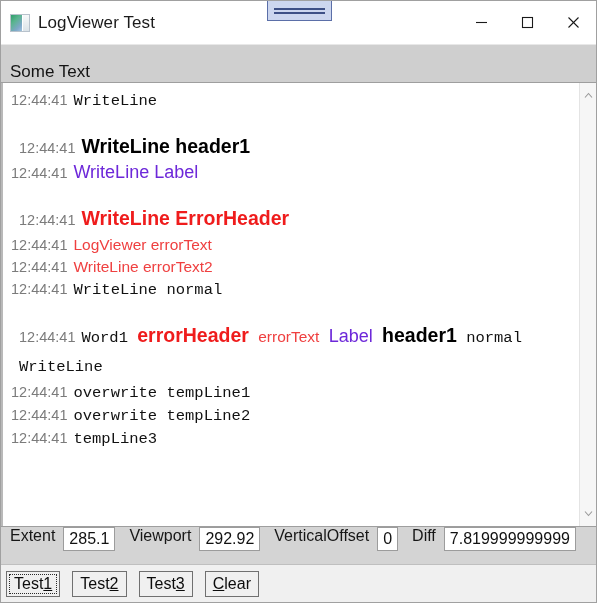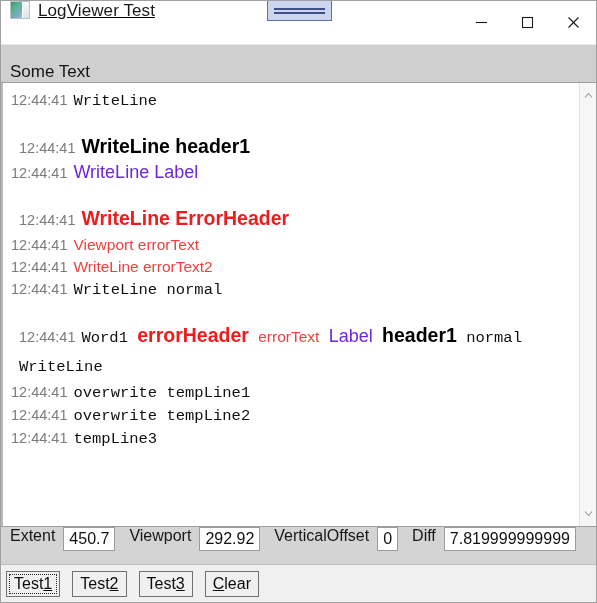--- a/index.html
+++ b/index.html
@@ -28,22 +28,22 @@
     overflow: hidden;
   }
 
   
   .titlebar {
     position: relative;
     height: 43px;
     min-height: 43px;
     background: #ffffff;
     display: flex;
+    align-items: center;
     border-bottom: 1px solid #e8e8e8;
-    text-decoration: underline;
   }
   .app-icon {
     width: 20px;
     height: 18px;
     margin-left: 9px;
     margin-right: 8px;
     border: 1px solid #b8c2cc;
     background: #e9eef2;
     display: flex;
     box-sizing: border-box;
@@ -310,21 +310,21 @@
   <div class="subheader">
     <span class="subheader-label">Some Text</span>
   </div>
 
   <div class="log-area">
     <div class="log-scroll" id="log-scroll">
         <div class="log-line"><span class="ts">12:44:41</span><span class="seg normal">WriteLine</span></div>
         <div class="log-line spaced header-line"><span class="ts">12:44:41</span><span class="seg header">WriteLine header1</span></div>
         <div class="log-line"><span class="ts">12:44:41</span><span class="seg label">WriteLine Label</span></div>
         <div class="log-line spaced header-line"><span class="ts">12:44:41</span><span class="seg errorheader">WriteLine ErrorHeader</span></div>
-        <div class="log-line"><span class="ts">12:44:41</span><span class="seg errortext">Viewport errorText</span></div>
+        <div class="log-line"><span class="ts">12:44:41</span><span class="seg errortext">LogViewer errorText</span></div>
         <div class="log-line"><span class="ts">12:44:41</span><span class="seg errortext">WriteLine errorText2</span></div>
         <div class="log-line"><span class="ts">12:44:41</span><span class="seg normal">WriteLine normal</span></div>
         <div class="log-line spaced header-line"><span class="ts">12:44:41</span><span class="seg normal">Word1 </span><span class="seg errorheader">errorHeader</span><span class="seg normal"> </span><span class="seg errortext">errorText</span><span class="seg normal"> </span><span class="seg label">Label</span><span class="seg normal"> </span><span class="seg header">header1</span><span class="seg normal"> normal WriteLine</span></div>
         <div class="log-line"><span class="ts">12:44:41</span><span class="seg normal">overwrite tempLine1</span></div>
         <div class="log-line"><span class="ts">12:44:41</span><span class="seg normal">overwrite tempLine2</span></div>
         <div class="log-line"><span class="ts">12:44:41</span><span class="seg normal">tempLine3</span></div>
       </div>
 
     <div class="vscroll">
       <div class="scroll-arrow">
@@ -336,21 +336,21 @@
       <div class="scroll-arrow">
         <svg width="9" height="7" viewBox="0 0 9 7" aria-hidden="true">
           <polyline points="1,1.5 4.5,5.5 8,1.5" fill="none" stroke="#9a9a9a" stroke-width="1.1"></polyline>
         </svg>
       </div>
     </div>
   </div>
 
   <div class="statusbar" id="statusbar">
       <span class="status-label">Extent</span>
-      <span class="status-field">450.7</span>
+      <span class="status-field">285.1</span>
       <span class="status-label">Viewport</span>
       <span class="status-field">292.92</span>
       <span class="status-label">VerticalOffset</span>
       <span class="status-field">0</span>
       <span class="status-label">Diff</span>
       <span class="status-field wide">7.819999999999</span>
     </div>
 
   <div class="buttonbar" id="buttonbar">
       <div class="btn focused">

